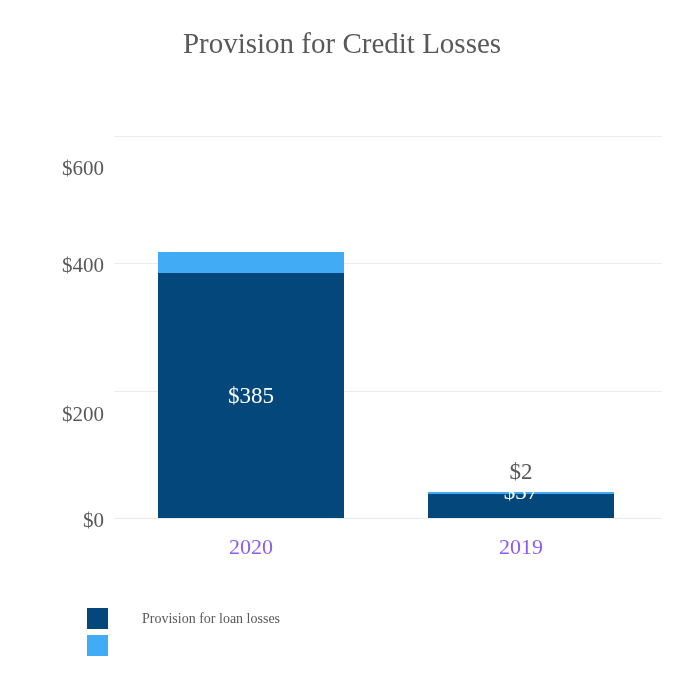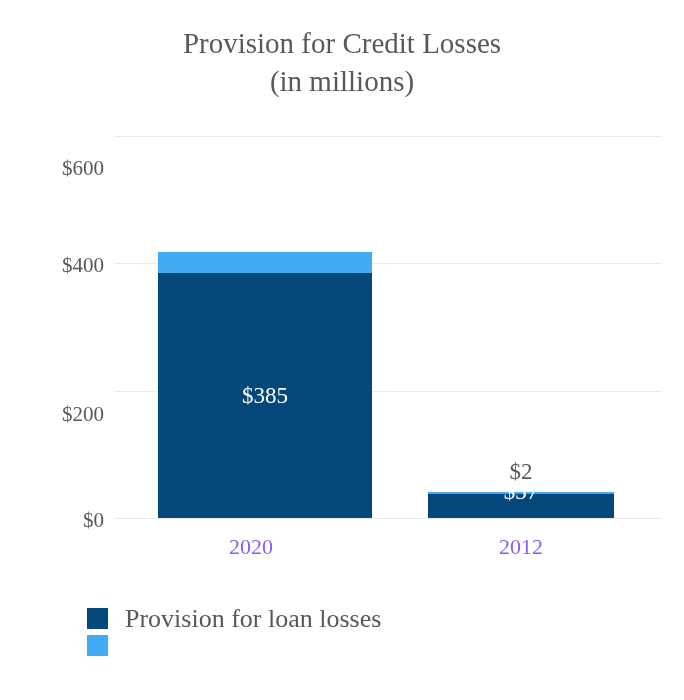--- a/index.html
+++ b/index.html
@@ -109,66 +109,65 @@
     display: flex;
     align-items: center;
     height: 27px;
   }
   .legend-swatch {
     width: 21px;
     height: 21px;
     flex: 0 0 auto;
   }
   .legend-label {
-    margin-left: 17px;
+    margin-left: 34px;
     color: #595959;
-    font-size: 26px;
+    font-size: 14px;
     line-height: 21px;
     white-space: nowrap;
   }
 </style>
 </head>
 <body>
 
 <div id="chart-root">
 
   <div id="chart-title">
     <span class="t-line">Provision for Credit Losses</span>
-    <span class="t-line">(in millions)</span>
   </div>
 
   <div class="y-tick-label" style="left:14px; top:128px;margin-top:30px;">$600</div>
   <div class="y-tick-label" style="left:14px; top:255px;">$400</div>
   <div class="y-tick-label" style="left:14px; top:404px;">$200</div>
   <div class="y-tick-label" style="left:14px; top:510px;">$0</div>
 
   <div id="plot-area">
 
     <div class="gridline" style="top:0px;"></div>
     <div class="gridline" style="top:127px;"></div>
     <div class="gridline" style="top:255px;"></div>
     <div class="gridline" style="top:382px;"></div>
 
-    <div class="bar-group" style="left:44px; width:186px; height:266px;padding-left:28px;">
+    <div class="bar-group" style="left:44px; width:186px; height:266px;">
       <div class="bar-seg seg-light" style="bottom:245px; height:21px;"></div>
       <div class="bar-seg seg-dark" style="bottom:0px;  height:245px;"></div>
       <div class="bar-value-inside" style="bottom:111px;">$385</div>
     </div>
 
     <div class="bar-group" style="left:314px; width:186px; height:26px;">
       <div class="bar-seg seg-light" style="bottom:24px; height:2px;"></div>
       <div class="bar-seg seg-dark" style="bottom:0px; height:24px;"></div>
       <div class="bar-value-inside" style="bottom:15px;margin-top:20px;">$37</div>
       <div class="bar-value-outside" style="bottom:35px;">$2</div>
     </div>
 
   </div>
 
   <div class="x-tick-label" style="left:158px; top:536px; width:186px;">2020</div>
-  <div class="x-tick-label" style="left:428px; top:536px; width:186px;">2012</div>
+  <div class="x-tick-label" style="left:428px; top:536px; width:186px;">2019</div>
 
   <div id="legend">
     <div class="legend-row">
       <span class="legend-swatch seg-dark"></span>
       <span class="legend-label">Provision for loan losses</span>
     </div>
     <div class="legend-row">
       <span class="legend-swatch seg-light"></span>
     </div>
   </div>

